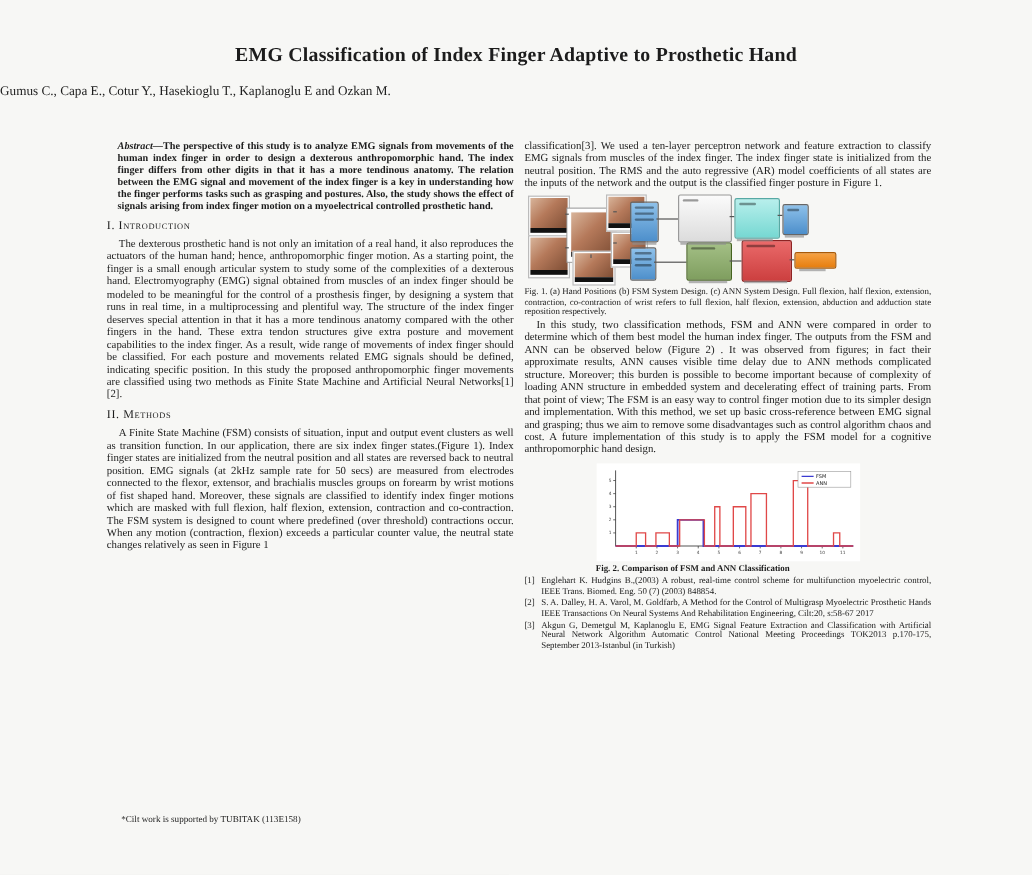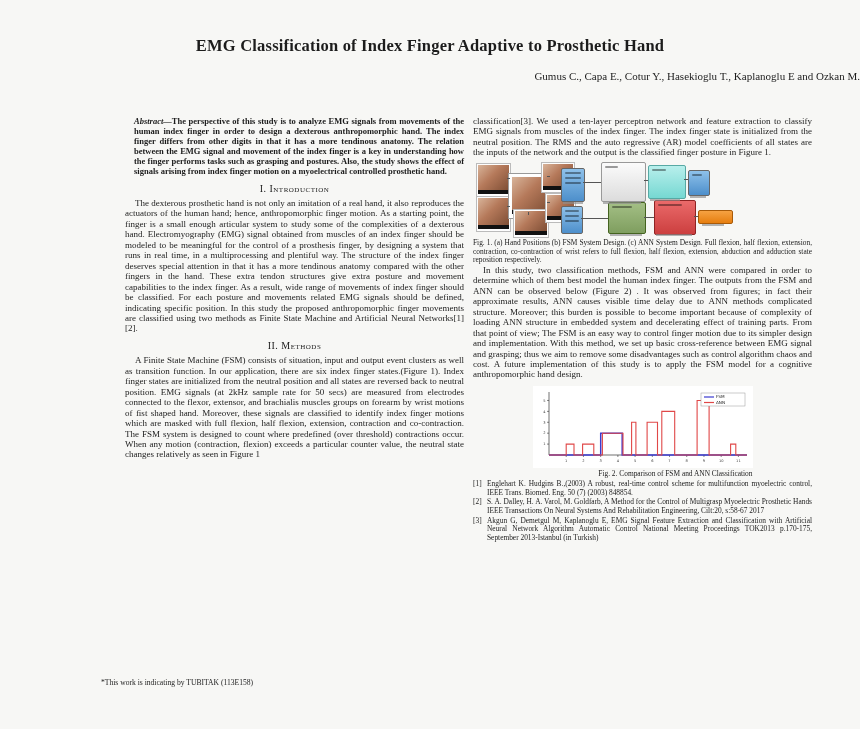--- a/index.html
+++ b/index.html
@@ -1,27 +1,27 @@
 <!DOCTYPE html>
 <html><head>
 <meta charset="utf-8">
 <style>
   html,body{margin:0;padding:0;}
   body{background:#e9e9e7;font-family:"Liberation Serif","DejaVu Serif",serif;color:#1c1c1c;}
   .page{position:relative;width:860px;height:729px;background:#f7f7f5;margin:0 auto;overflow:hidden;}
   .title{position:absolute;top:36px;left:0;width:860px;text-align:center;font-size:16.5px;font-weight:bold;letter-spacing:.2px;}
-  .authors{position:absolute;top:70px;left:0;width:860px;text-align:right;font-size:11px;}
-  .col{position:absolute;top:116px;width:339px;font-size:9px;line-height:10.45px;text-align:justify;margin-left:36px;}
+  .authors{position:absolute;top:70px;left:0;width:860px;text-align:left;font-size:11px;}
+  .col{position:absolute;top:116px;width:339px;font-size:9px;line-height:10.45px;text-align:justify;}
   .col-left{left:89px;}
   .col-right{left:437px;}
   p{margin:0;text-indent:10px;}
   p.noindent{text-indent:0;}
   .abstract{font-weight:bold;font-size:8.5px;line-height:10.1px;padding-left:9px;}
   .abstract .lead{font-style:italic;}
-  .sec-head{text-align:center;font-variant:small-caps;font-size:10px;margin:7px 0 4px 0;text-indent:0;letter-spacing:.5px;}
+  .sec-head{font-variant:small-caps;font-size:10px;margin:7px 0 4px 0;text-indent:0;letter-spacing:.5px;}
   .footnote{position:absolute;left:101px;top:678px;font-size:7.6px;}
   
   .fig1{position:relative;width:263px;height:74px;margin:4px 0 3px 0;}
   .photo{position:absolute;background:#fdfdfd;border:1px solid #bbb;padding:1px;}
   .photo .pimg{width:100%;height:calc(100% - 5px);background:linear-gradient(135deg,#d8b49a 0%,#b5795a 45%,#7e4e35 100%);}
   .photo .pbar{width:100%;height:4px;background:#111;}
   .photo.center{border:2px solid #fff;box-shadow:0 0 0 1px #999;}
   .blk{position:absolute;border-radius:2px;border:1px solid #666;}
   .blk .tline{height:2px;background:rgba(0,0,0,.38);margin:3px 3px 0 3px;border-radius:1px;}
   .blk-blue{background:linear-gradient(180deg,#8ec1ea,#4d8fcb);}
@@ -29,21 +29,21 @@
   .blk-cyan{background:linear-gradient(180deg,#b8efec,#76d8d2);border-color:#57a9a4;}
   .blk-green{background:linear-gradient(180deg,#a3bf85,#7f9e5f);border-color:#44631f;}
   .blk-red{background:linear-gradient(180deg,#ea6a6a,#cc3f3f);border-color:#8e2323;}
   .blk-orange{background:linear-gradient(180deg,#f6a243,#e67e0f);border-color:#a85a08;}
   .clab{position:absolute;height:2px;background:#8d8d8d;opacity:.65;}
   .conn{position:absolute;background:#555;}
   .figcap{font-size:7.4px;line-height:8.7px;text-align:justify;text-indent:0;color:#222;}
   
   .fig2wrap{width:220px;margin:6px auto 0 auto;text-align:center;}
   .fig2wrap svg{display:block;}
-  .figcap2{font-size:7.4px;text-align:right;text-indent:0;margin-top:1px;}
+  .figcap2{font-size:7.4px;text-align:left;text-indent:0;margin-top:1px;font-weight:bold;}
   
   .refs{font-size:7.4px;line-height:8.55px;}
   .ref{display:flex;margin-top:1px;}
   .ref .rlab{flex:0 0 14px;}
   .ref .rtxt{flex:1;text-align:justify;font-family:Liberation Serif, serif;}
 </style>
 </head>
 <body>
 
 <div class="page">
@@ -54,21 +54,21 @@
   <div class="col col-left">
     <p class="abstract noindent"><span class="lead">Abstract—</span><span>The perspective of this study is to analyze EMG signals from movements of the human index finger in order to design a dexterous anthropomorphic hand. The index finger differs from other digits in that it has a more tendinous anatomy. The relation between the EMG signal and movement of the index finger is a key in understanding how the finger performs tasks such as grasping and postures. Also, the study shows the effect of signals arising from index finger motion on a myoelectrical controlled prosthetic hand.</span></p>
 
     <p class="sec-head">I. Introduction</p>
     <p>The dexterous prosthetic hand is not only an imitation of a real hand, it also reproduces the actuators of the human hand; hence, anthropomorphic finger motion. As a starting point, the finger is a small enough articular system to study some of the complexities of a dexterous hand. Electromyography (EMG) signal obtained from muscles of an index finger should be modeled to be meaningful for the control of a prosthesis finger, by designing a system that runs in real time, in a multiprocessing and plentiful way. The structure of the index finger deserves special attention in that it has a more tendinous anatomy compared with the other fingers in the hand. These extra tendon structures give extra posture and movement capabilities to the index finger. As a result, wide range of movements of index finger should be classified. For each posture and movements related EMG signals should be defined, indicating specific position. In this study the proposed anthropomorphic finger movements are classified using two methods as Finite State Machine and Artificial Neural Networks[1][2].</p>
 
     <p class="sec-head">II. Methods</p>
     <p>A Finite State Machine (FSM) consists of situation, input and output event clusters as well as transition function. In our application, there are six index finger states.(Figure 1). Index finger states are initialized from the neutral position and all states are reversed back to neutral position. EMG signals (at 2kHz sample rate for 50 secs) are measured from electrodes connected to the flexor, extensor, and brachialis muscles groups on forearm by wrist motions of fist shaped hand. Moreover, these signals are classified to identify index finger motions which are masked with full flexion, half flexion, extension, contraction and co-contraction. The FSM system is designed to count where predefined (over threshold) contractions occur. When any motion (contraction, flexion) exceeds a particular counter value, the neutral state changes relatively as seen in Figure 1</p>
   </div>
 
-  <div class="footnote">*This work is indicating by TUBITAK (113E158)</div>
+  <div class="footnote">*Cilt work is supported by TUBITAK (113E158)</div>
 
   <div class="col col-right">
     <p class="noindent">classification[3]. We used a ten-layer perceptron network and feature extraction to classify EMG signals from muscles of the index finger. The index finger state is initialized from the neutral position. The RMS and the auto regressive (AR) model coefficients of all states are the inputs of the network and the output is the classified finger posture in Figure 1.</p>
 
     <div class="fig1">
 
       <div class="photo" style="left:3px;top:1px;width:31px;height:30px;">
           <div class="pimg"></div>
           <div class="pbar"></div>
         </div>

